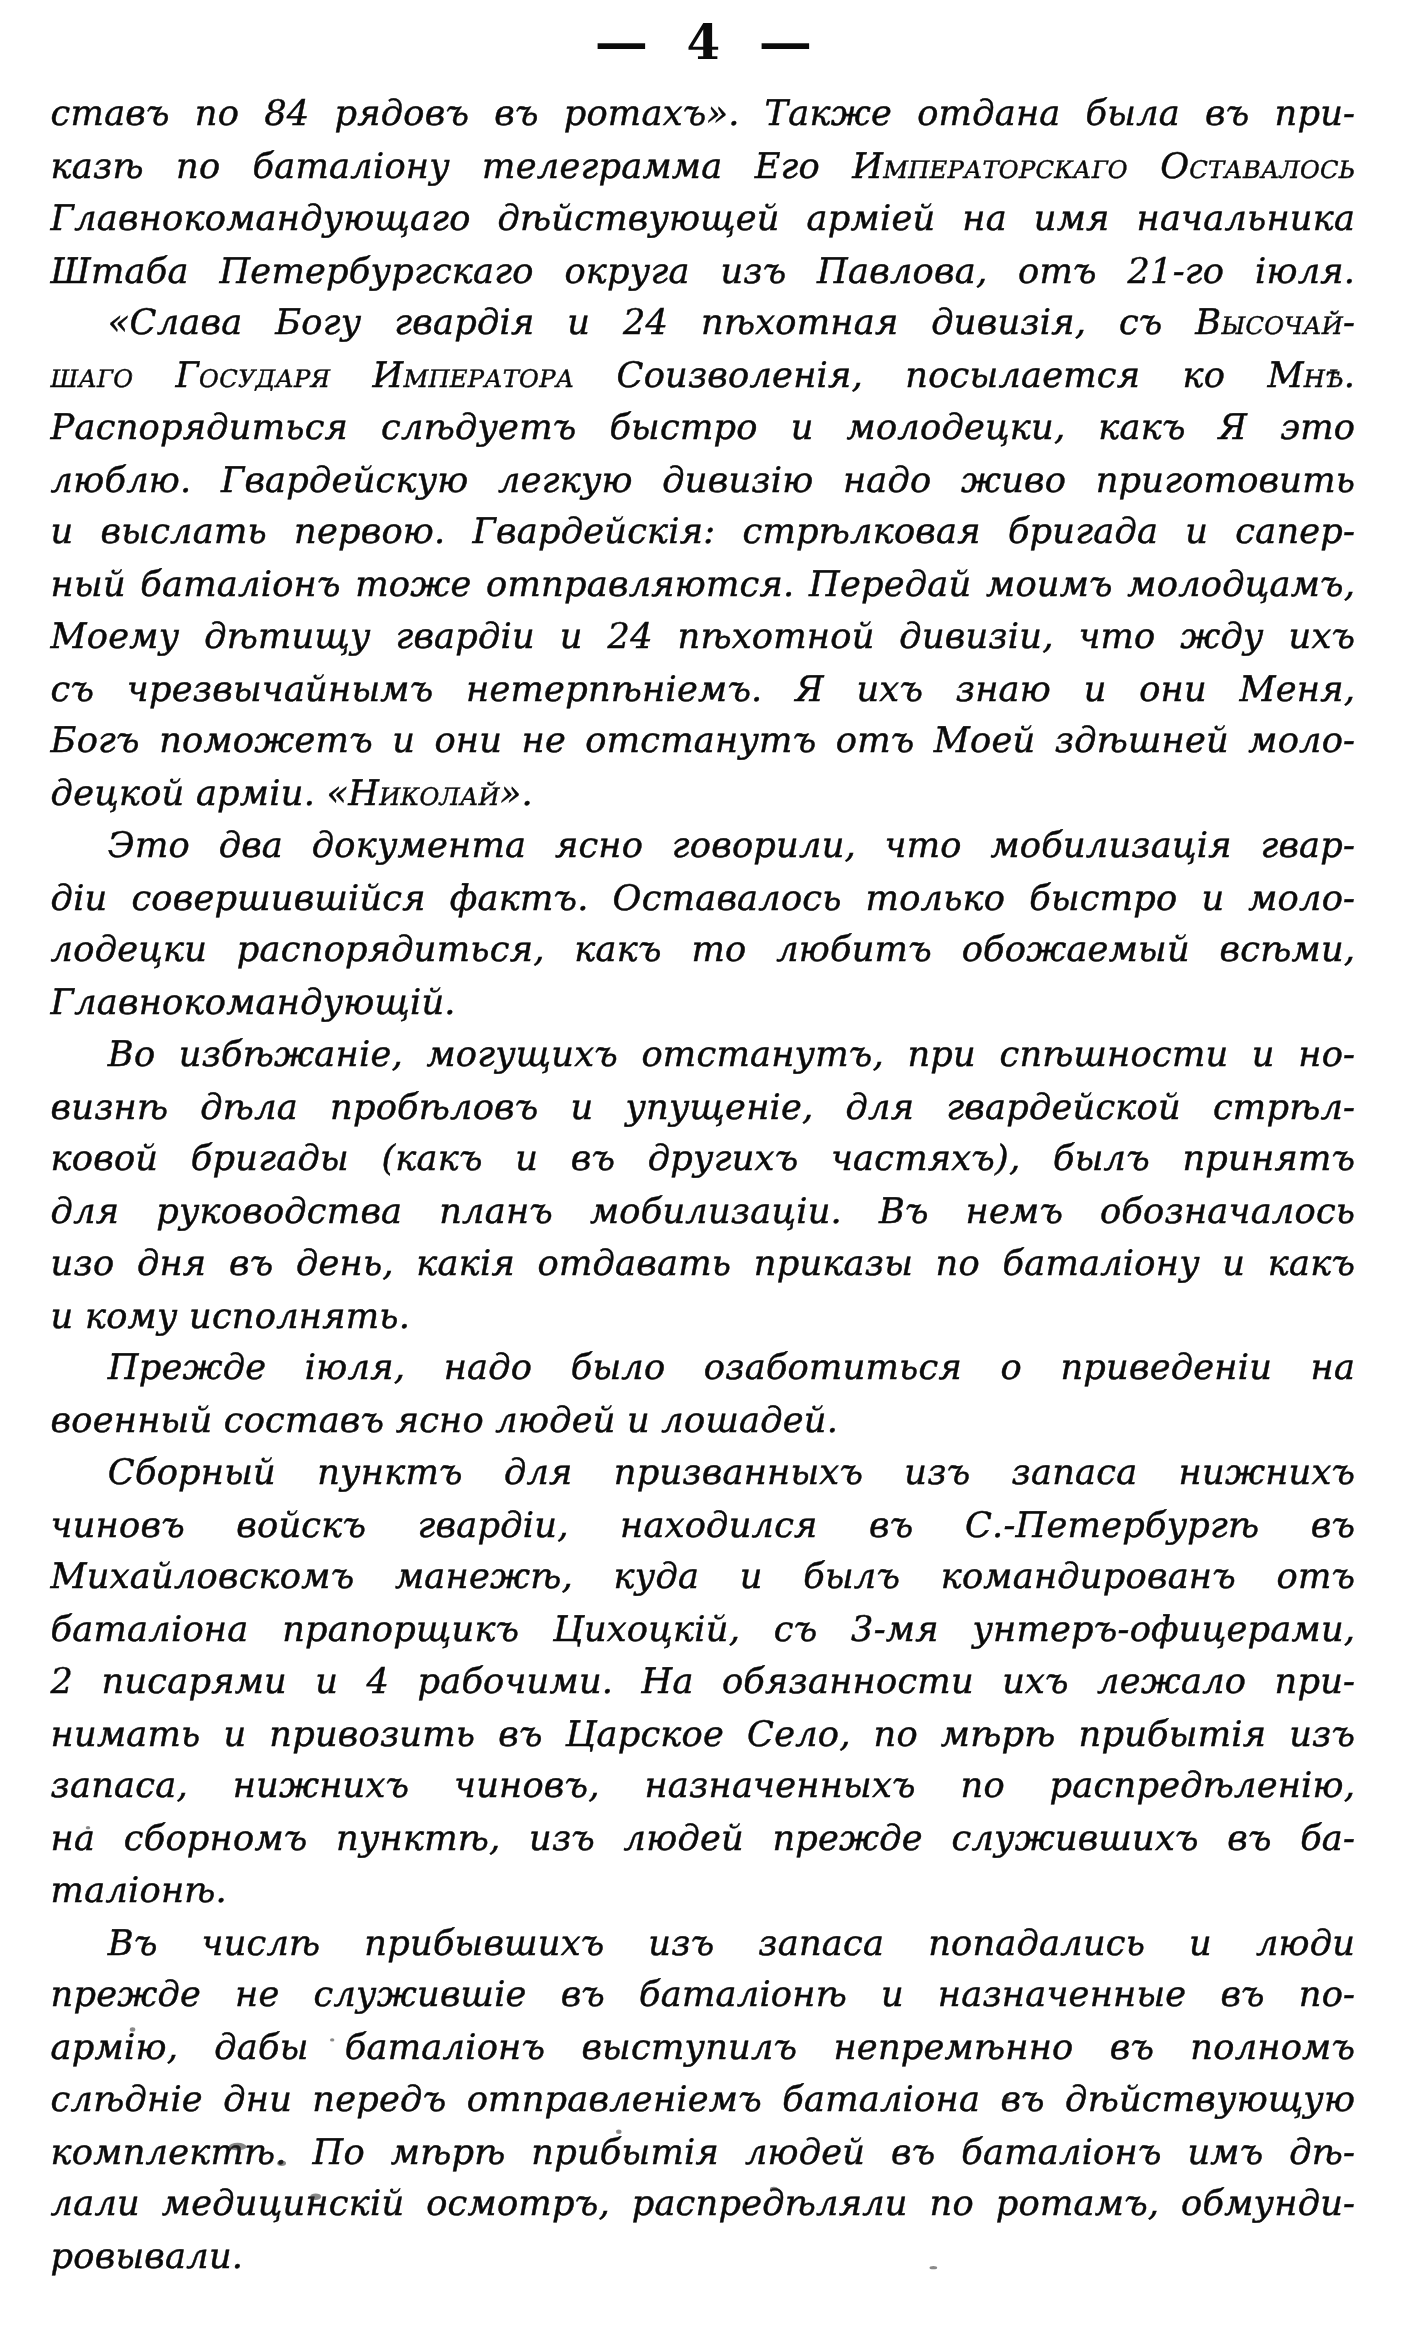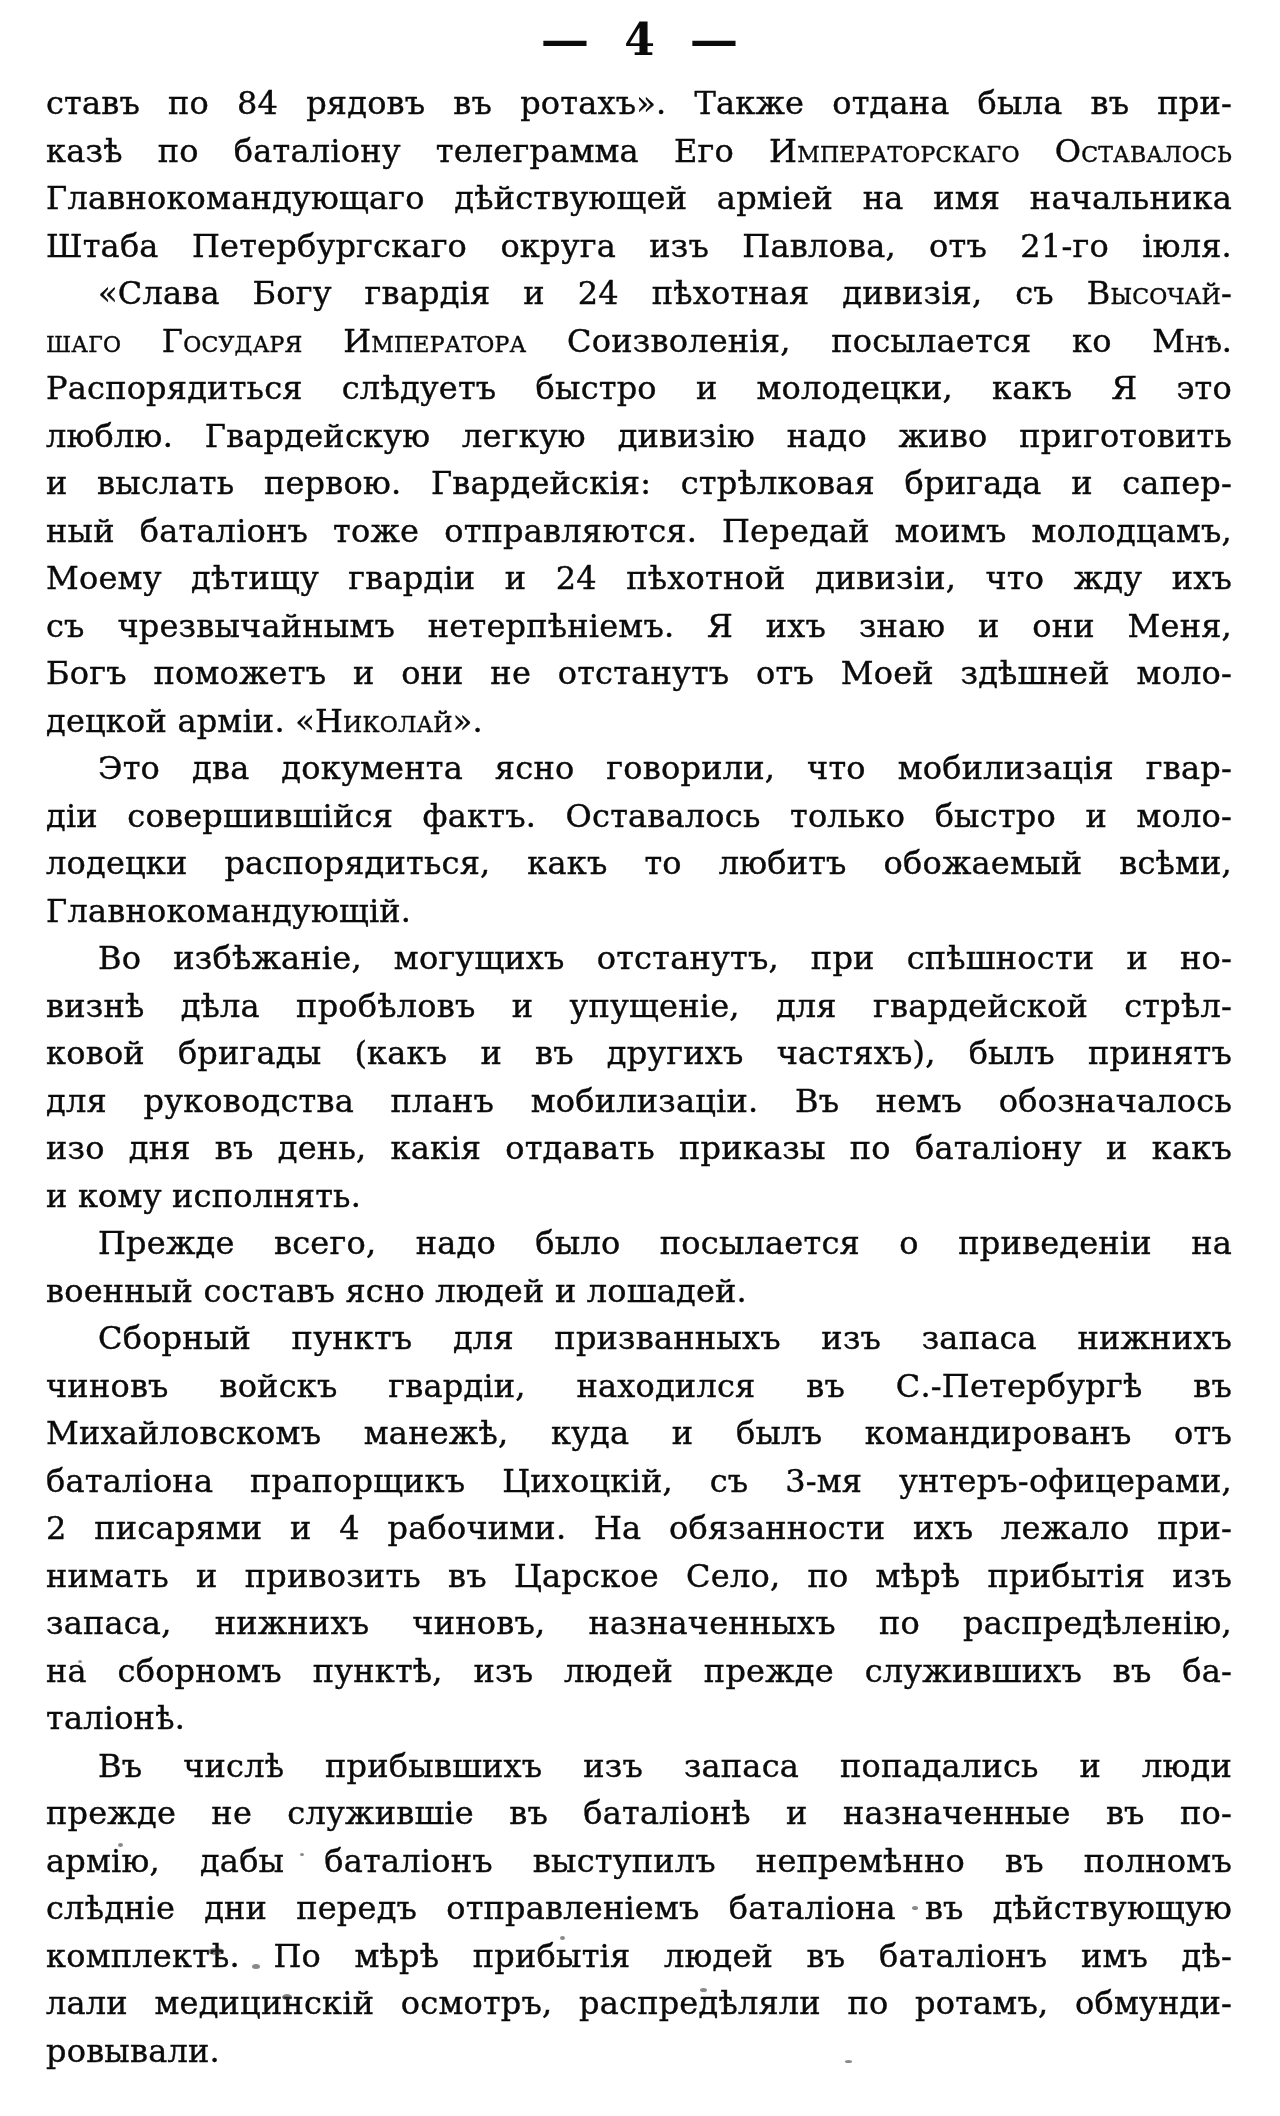--- a/index.html
+++ b/index.html
@@ -43,20 +43,21 @@
     font-size: 32px;
     line-height: 47.5px;
     letter-spacing: 0.2px;
     -webkit-text-stroke: 0.4px #0b0b0b;
   }
   .line {
     text-align: justify;
     text-align-last: justify;
     height: 47.5px;
     overflow: visible;
+    font-style: italic;
   }
   .line.indent { text-indent: 52px; }
   .line.end { text-align-last: left; }
   .sc { font-variant: small-caps; }
   .speckle {
     position: absolute;
     background: #2a2a2a;
     border-radius: 50%;
     opacity: 0.55;
     filter: blur(0.7px);
@@ -91,21 +92,21 @@
       <div class="line indent"><span>Это два документа ясно говорили, что мобилизація гвар-</span></div>
       <div class="line"><span>діи совершившійся фактъ. Оставалось только быстро и моло-</span></div>
       <div class="line"><span>лодецки распорядиться, какъ то любитъ обожаемый всѣми,</span></div>
       <div class="line end"><span>Главнокомандующій.</span></div>
       <div class="line indent"><span>Во избѣжаніе, могущихъ отстанутъ, при спѣшности и но-</span></div>
       <div class="line"><span>визнѣ дѣла пробѣловъ и упущеніе, для гвардейской стрѣл-</span></div>
       <div class="line"><span>ковой бригады (какъ и въ другихъ частяхъ), былъ принятъ</span></div>
       <div class="line"><span>для руководства планъ мобилизаціи. Въ немъ обозначалось</span></div>
       <div class="line"><span>изо дня въ день, какія отдавать приказы по баталіону и какъ</span></div>
       <div class="line end"><span>и кому исполнять.</span></div>
-      <div class="line indent"><span>Прежде всего, надо было посылается о приведеніи на</span></div>
+      <div class="line indent"><span>Прежде іюля, надо было озаботиться о приведеніи на</span></div>
       <div class="line end"><span>военный составъ ясно людей и лошадей.</span></div>
       <div class="line indent"><span>Сборный пунктъ для призванныхъ изъ запаса нижнихъ</span></div>
       <div class="line"><span>чиновъ войскъ гвардіи, находился въ С.-Петербургѣ въ</span></div>
       <div class="line"><span>Михайловскомъ манежѣ, куда и былъ командированъ отъ</span></div>
       <div class="line"><span>баталіона прапорщикъ Цихоцкій, съ 3-мя унтеръ-офицерами,</span></div>
       <div class="line"><span>2 писарями и 4 рабочими. На обязанности ихъ лежало при-</span></div>
       <div class="line"><span>нимать и привозить въ Царское Село, по мѣрѣ прибытія изъ</span></div>
       <div class="line"><span>запаса, нижнихъ чиновъ, назначенныхъ по распредѣленію,</span></div>
       <div class="line"><span>на сборномъ пунктѣ, изъ людей прежде служившихъ въ ба-</span></div>
       <div class="line end"><span>таліонѣ.</span></div>

